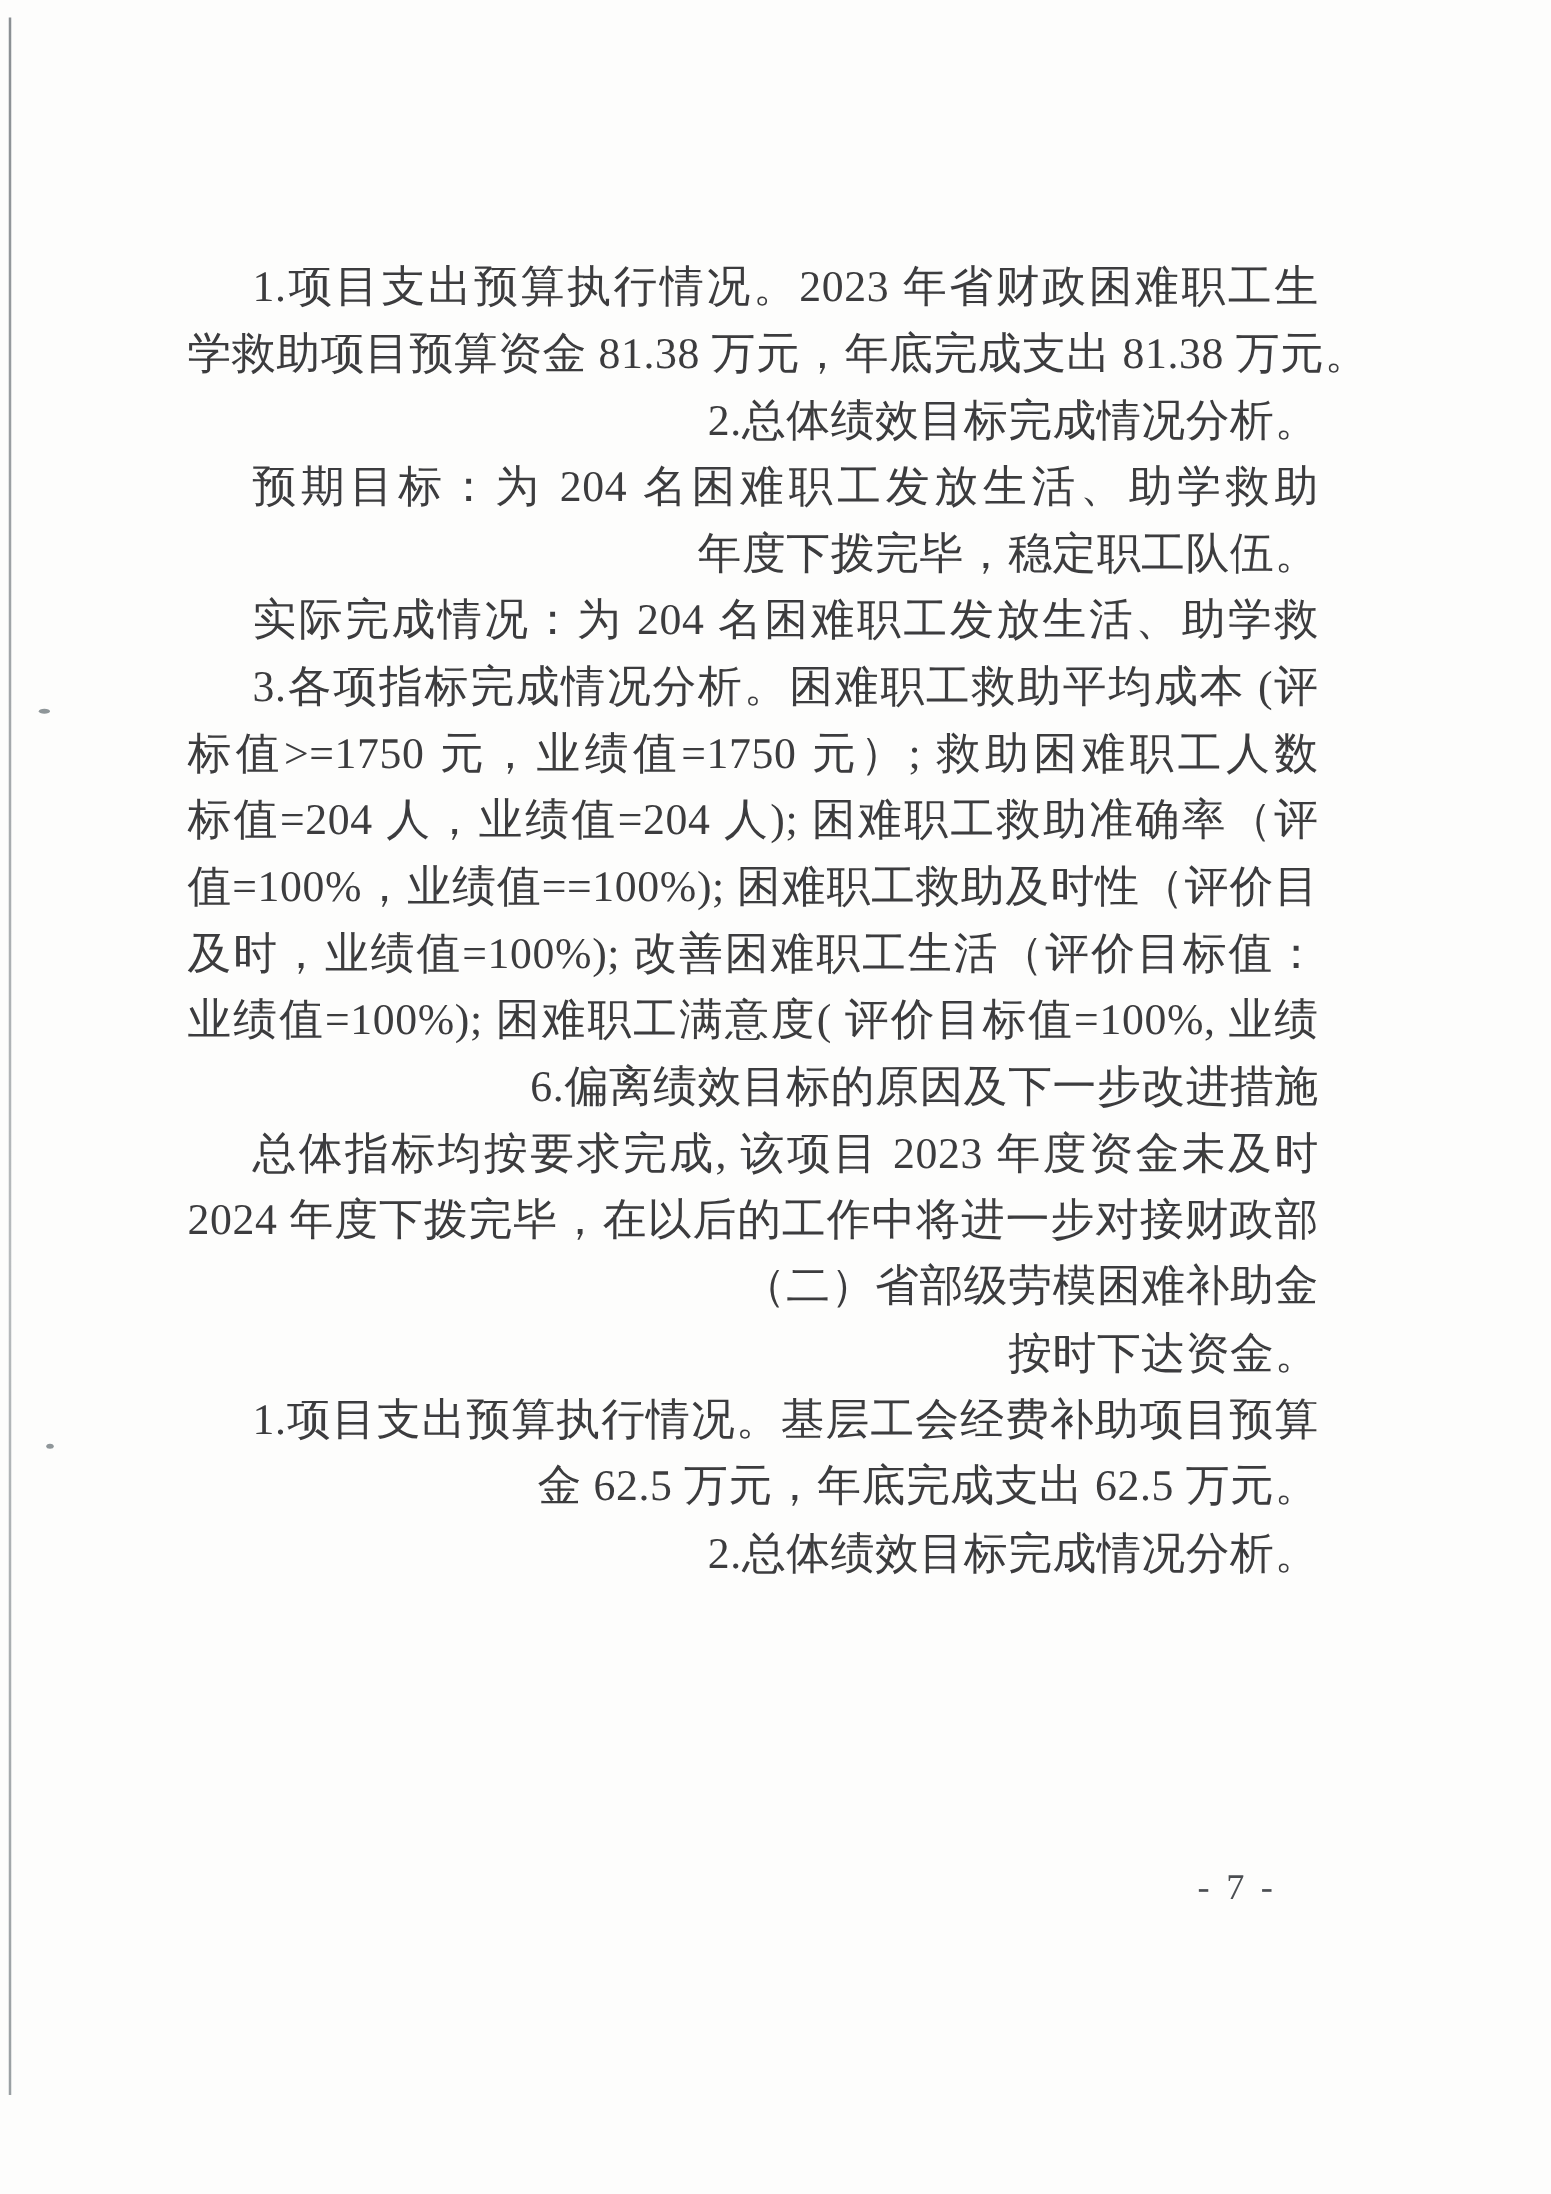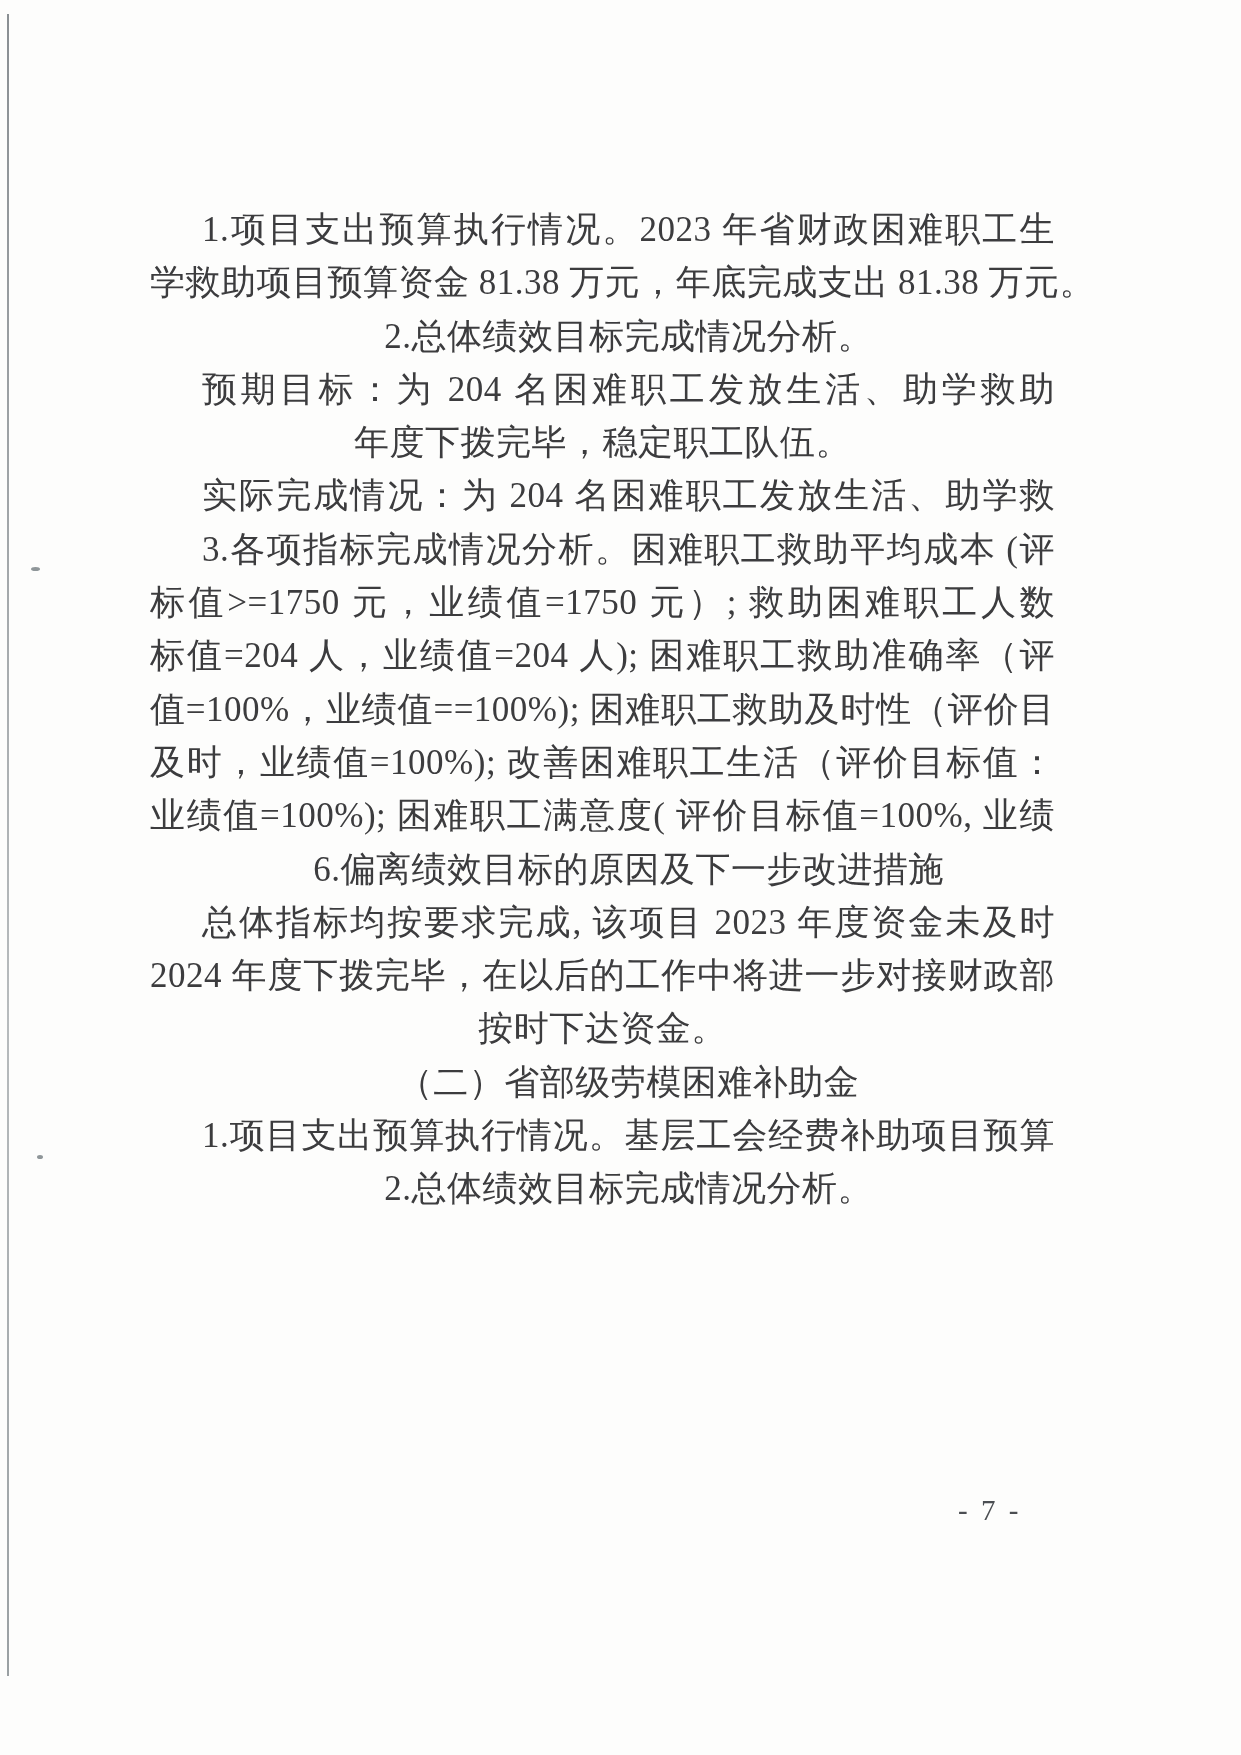--- a/index.html
+++ b/index.html
@@ -35,21 +35,21 @@
     top: 203px;
     width: 905px;
     color: #3c3c3e;
     font-size: 35px;
     letter-spacing: 0.5px;
   }
   .line {
     line-height: 53.3px;
     height: 53.3px;
     white-space: nowrap;
-    text-align: center;
+    text-align: right;
   }
   .line.full {
     white-space: normal;
     text-align: justify;
     text-align-last: justify;
     height: 53.3px;
     overflow: hidden;
   }
   .line.indent {
     padding-left: 52px;
@@ -84,19 +84,20 @@
   <div class="line indent full">实际完成情况：为 204 名困难职工发放生活、助学救助金，</div>
   <div class="line indent full">3.各项指标完成情况分析。困难职工救助平均成本 (评价目</div>
   <div class="line full">标值&gt;=1750 元，业绩值=1750 元）; 救助困难职工人数（评价目</div>
   <div class="line full">标值=204 人，业绩值=204 人); 困难职工救助准确率（评价目标</div>
   <div class="line full">值=100%，业绩值==100%); 困难职工救助及时性（评价目标值：</div>
   <div class="line full">及时，业绩值=100%); 改善困难职工生活（评价目标值：改善，</div>
   <div class="line full">业绩值=100%); 困难职工满意度( 评价目标值=100%, 业绩值=100%）</div>
   <div class="line indent">6.偏离绩效目标的原因及下一步改进措施</div>
   <div class="line indent full">总体指标均按要求完成, 该项目 2023 年度资金未及时下达,</div>
   <div class="line full">2024 年度下拨完毕，在以后的工作中将进一步对接财政部门，</div>
+  <div class="line indent">（二）省部级劳模困难补助金</div>
   <div class="line">按时下达资金。</div>
-  <div class="line indent">（二）省部级劳模困难补助金</div>
   <div class="line indent full">1.项目支出预算执行情况。基层工会经费补助项目预算资</div>
+  <div class="line">金 62.5 万元，年底完成支出 62.5 万元。</div>
   <div class="line indent">2.总体绩效目标完成情况分析。</div>
 </div>
 
 <div class="page-number">- 7 -</div>
 
 </body></html>

